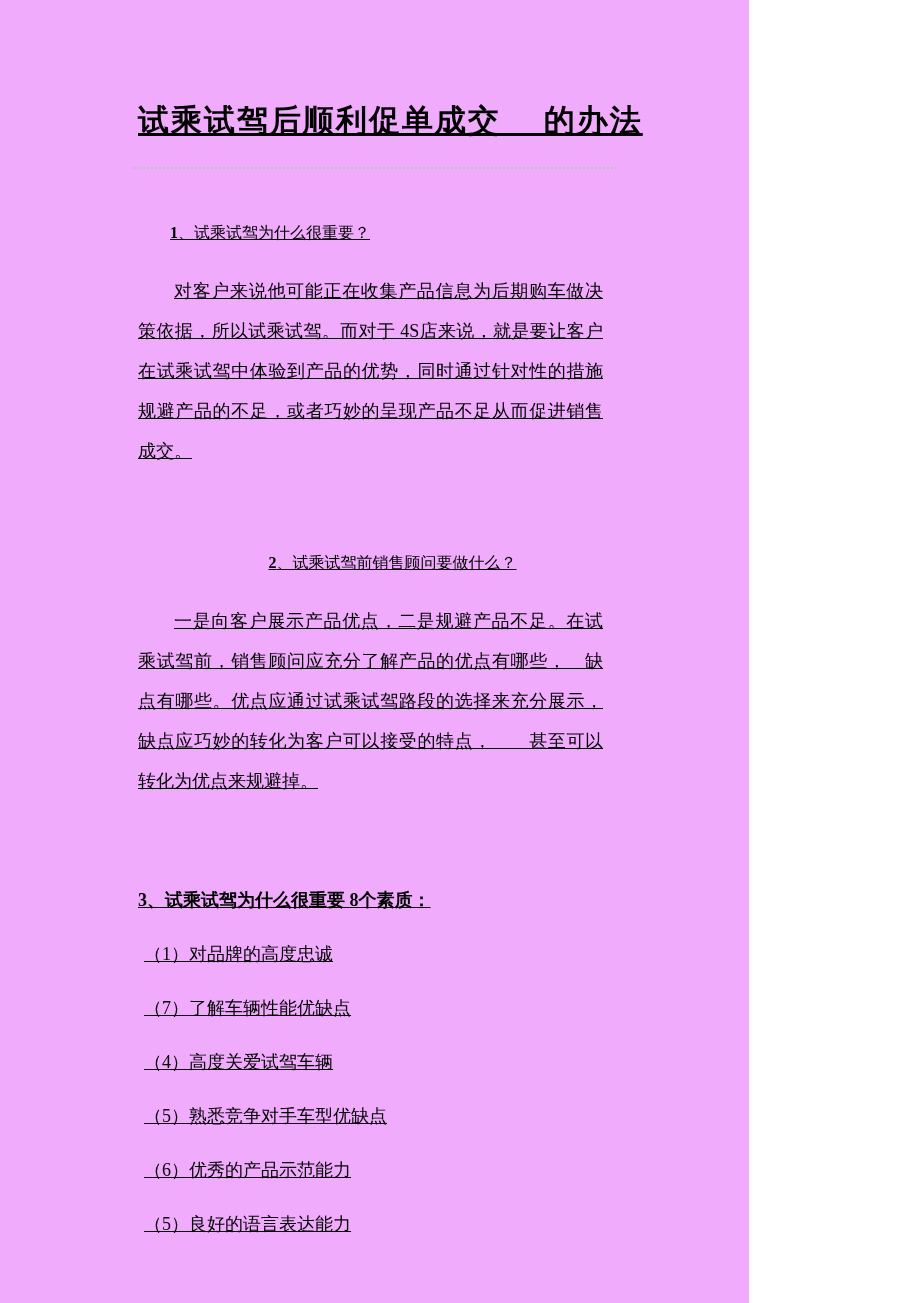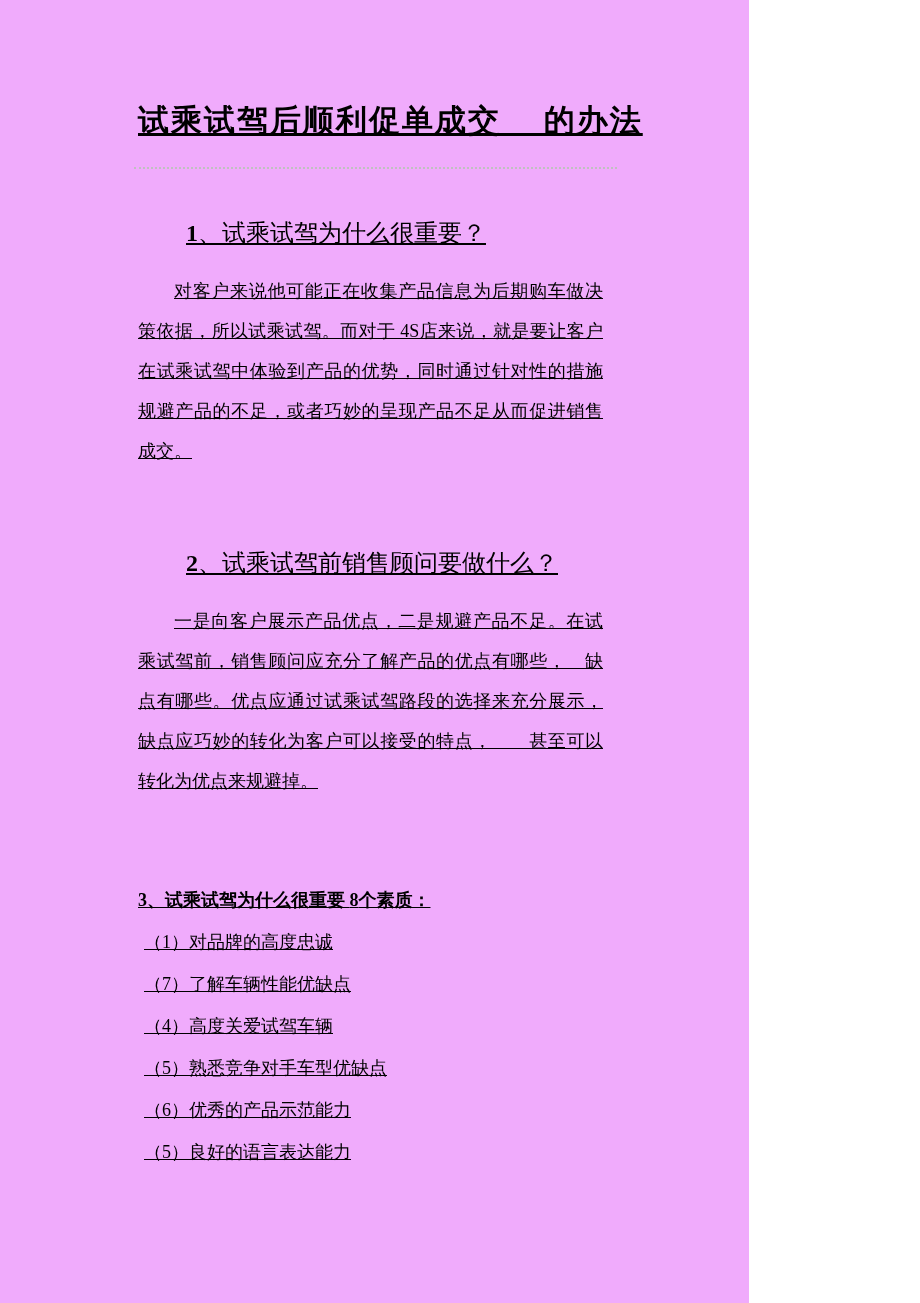--- a/index.html
+++ b/index.html
@@ -30,45 +30,45 @@
     line-height: 1.25;
     white-space: nowrap;
   }
   .title-sep {
     border: none;
     border-bottom: 2px dotted #c0c0c0;
     height: 0;
     margin: 26px -2px 0 -4px;
   }
   .heading {
-    font-size: 24px;
+    font-size: 16px;
     line-height: 40px;
     margin: 0;
     text-indent: 2em;
     font-weight: normal;
   }
   .heading-1 { margin-top: 44px; }
-  .heading-2 { margin-top: 72px; }
+  .heading-2 { margin-top: 72px; text-align: center; }
   .para {
     font-size: 18px;
     line-height: 40px;
     margin: 18px 12px 0 0;
     text-indent: 2em;
     text-align: justify;
   }
   .sec3-head {
     font-size: 18px;
     line-height: 22px;
     margin: 88px 0 0 0;
     font-weight: bold;
   }
   .list-item {
     font-size: 18px;
     line-height: 22px;
-    margin: 20px 0 0 6px;
+    margin: 32px 0 0 6px;
   }
   .num-bold {
     font-weight: bold;
   }
 </style>
 </head>
 <body>
 
 <div class="page">
   <div class="content">

